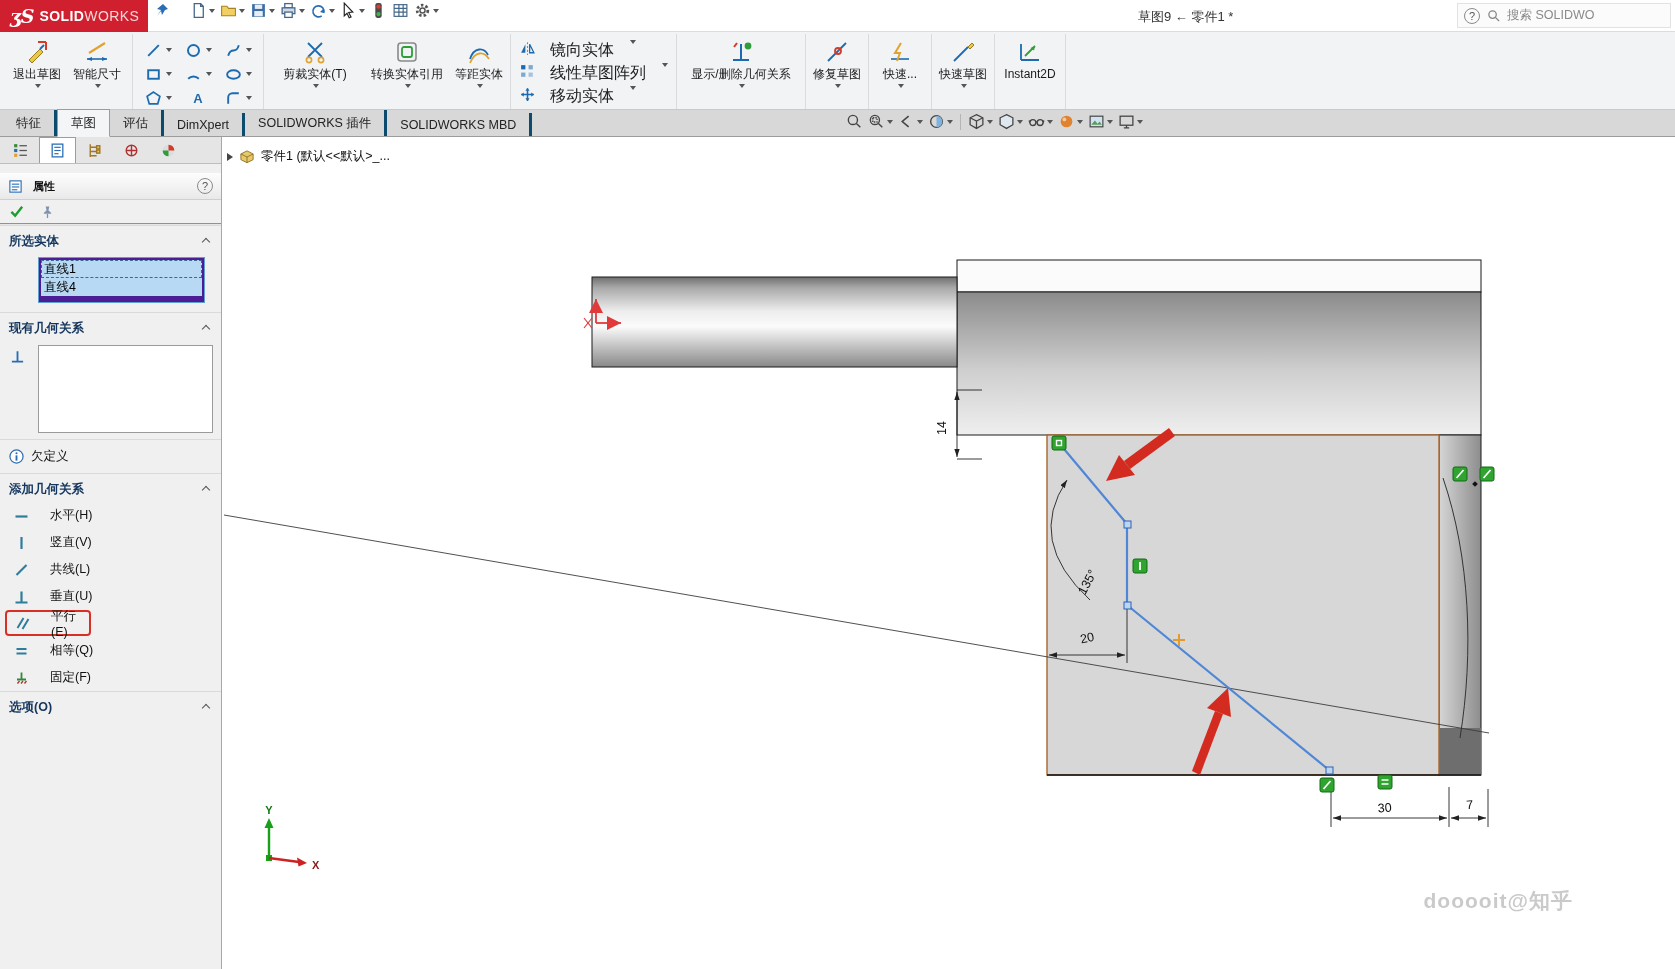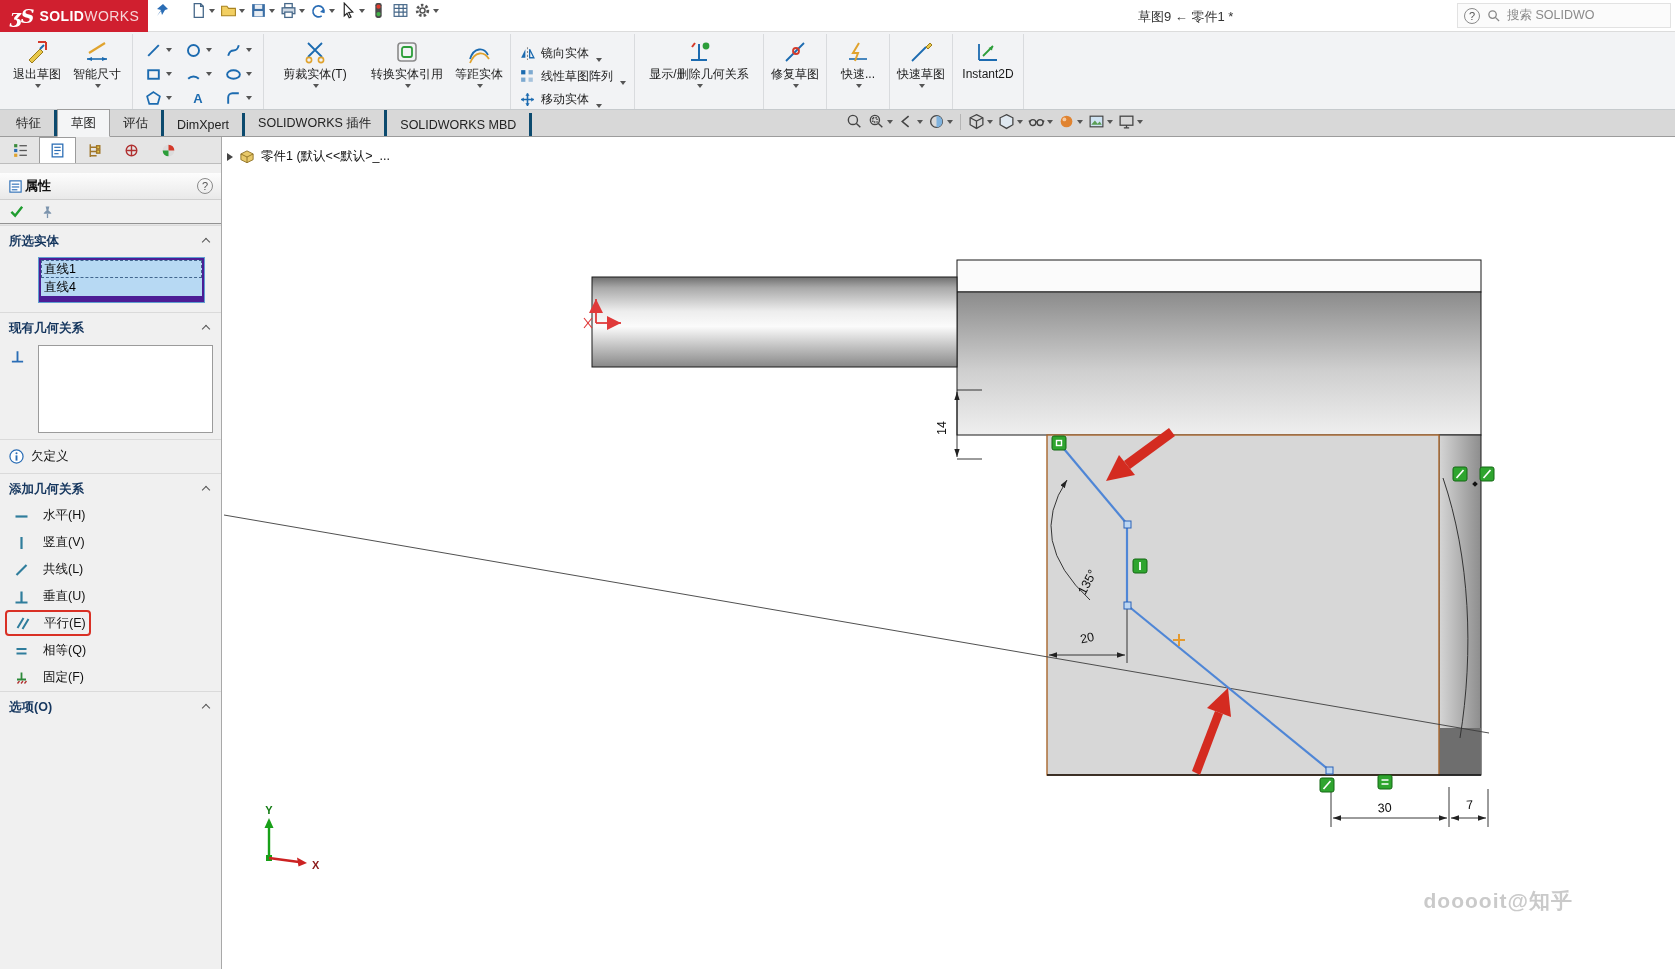--- a/index.html
+++ b/index.html
@@ -28,51 +28,51 @@
   .ribbon{height:78px;background:#f2f3f5;border-bottom:1px solid #c6cacd;display:flex;align-items:stretch;padding:2px 0 0 2px;}
   .rgroup{display:flex;align-items:flex-start;padding:2px 5px;border-right:1px solid #d9dbde;}
   .bigbtn{width:60px;display:flex;flex-direction:column;align-items:center;padding-top:3px;font-size:12px;line-height:14px;text-align:center;color:#1a1a1a;}
   .bigbtn.wide{width:92px;}
   .bigbtn.narrow{width:52px;}
   .bicon{width:26px;height:26px;margin-bottom:2px;flex:none;}
   .bigbtn .caret{margin-top:3px;}
   .sgrid{display:grid;grid-template-columns:repeat(3,40px);grid-auto-rows:24px;padding-top:2px;}
   .sbtn{display:flex;align-items:center;justify-content:center;gap:2px;}
   .vlist{display:flex;flex-direction:column;gap:1px;padding-top:4px;}
-  .hbtn{display:flex;align-items:flex-end;gap:5px;height:22px;font-size:12px;padding:0 3px;white-space:nowrap;}
+  .hbtn{display:flex;align-items:flex-start;gap:14px;height:22px;font-size:16px;padding:0 3px;white-space:nowrap;}
   .sicon{width:17px;height:17px;flex:none;}
 
   
   .tabbar{height:27px;background:#d8d8d8;display:flex;align-items:flex-end;padding-left:3px;border-bottom:1px solid #9c9c9c;position:relative;}
   .tab{padding:5px 13px 4px;color:#222;border-right:3px solid #0c4a6e;white-space:nowrap;}
   .tab.active{background:#f4f5f6;border:1px solid #9c9c9c;border-bottom:1px solid #f4f5f6;margin-bottom:-1px;}
   .hud{position:absolute;left:845px;top:2px;display:flex;align-items:center;gap:3px;}
   .hud-btn{display:flex;align-items:center;padding:1px;}
   .hud-sep{width:1px;height:16px;background:#b5b5b5;margin:0 3px;}
 
   
   .content{display:flex;height:832px;}
   .panel{width:222px;flex:none;background:#f0f0f0;border-right:1px solid #a8a8a8;position:relative;overflow:hidden;}
   .tree-tabs{height:27px;display:flex;background:#e5e5e5;border-bottom:1px solid #bdbdbd;padding-left:2px;}
   .ttab{width:37px;display:flex;align-items:center;justify-content:center;}
   .ttab.active{background:#fff;border:1px solid #9c9c9c;border-bottom:none;}
   .pm-header{height:27px;display:flex;align-items:center;padding:0 8px;background:linear-gradient(#fdfdfd,#e9e9e9);border-bottom:1px solid #cfcfcf;margin-top:9px;}
-  .pm-title{font-weight:bold;font-size:13px;margin-left:2px;color:#111;}
+  .pm-title{font-weight:bold;font-size:11px;margin-left:10px;color:#111;}
   .pm-header .help-circle{margin-left:auto;}
   .pm-actions{height:25px;display:flex;align-items:center;gap:16px;padding-left:9px;border-bottom:2px groove #e6e6e6;}
   .section-h{display:flex;align-items:center;padding:7px 9px 4px;font-weight:bold;color:#15365e;border-top:1px solid #dadada;}
   .chev{width:6px;height:6px;border-left:1.4px solid #555;border-top:1.4px solid #555;transform:rotate(45deg);margin-left:auto;margin-right:3px;}
   .listbox{margin:3px 16px 9px 38px;background:#4c1d95;border:1px solid #5f9fd0;height:46px;padding:2px;}
   .li{height:18px;line-height:18px;padding:0 3px;background:#b7d9f3;color:#000;}
   .li.focus{outline:1px dashed #41668e;outline-offset:-1px;}
   .rel-row{display:flex;align-items:flex-start;}
   .relbox{margin:4px 8px 6px 4px;background:#fff;border:1px solid #9b9b9b;height:88px;flex:1;}
   .rel-row .sideic{width:34px;display:flex;justify-content:center;padding-top:8px;flex:none;}
   .status-row{display:flex;align-items:center;gap:7px;padding:8px 9px;border-top:1px solid #dadada;color:#111;}
-  .rel-item{display:flex;align-items:center;gap:13px;height:27px;padding-left:13px;color:#111;}
+  .rel-item{display:flex;align-items:center;gap:20px;height:27px;padding-left:13px;color:#111;}
   .rel-item.hl{border:2px solid #d93025;border-radius:4px;height:26px;width:86px;margin:0 0 1px 5px;padding-left:7px;}
   .ric{width:17px;height:16px;flex:none;}
   .options-row{display:flex;align-items:center;gap:7px;padding:7px 11px;}
   .cb{width:13px;height:13px;border:1px solid #666;background:#fff;flex:none;}
 
   .graphics{flex:1;position:relative;background:#fff;overflow:hidden;}
   .crumb{position:absolute;left:5px;top:11px;display:flex;align-items:center;gap:6px;z-index:5;color:#111;}
   .tri-right{width:0;height:0;border-top:4.5px solid transparent;border-bottom:4.5px solid transparent;border-left:6px solid #444;}
   .scene{position:absolute;left:0;top:0;}
   .watermark{position:absolute;right:102px;bottom:54px;font-size:21px;font-weight:bold;color:#cacaca;letter-spacing:1px;z-index:4;}

